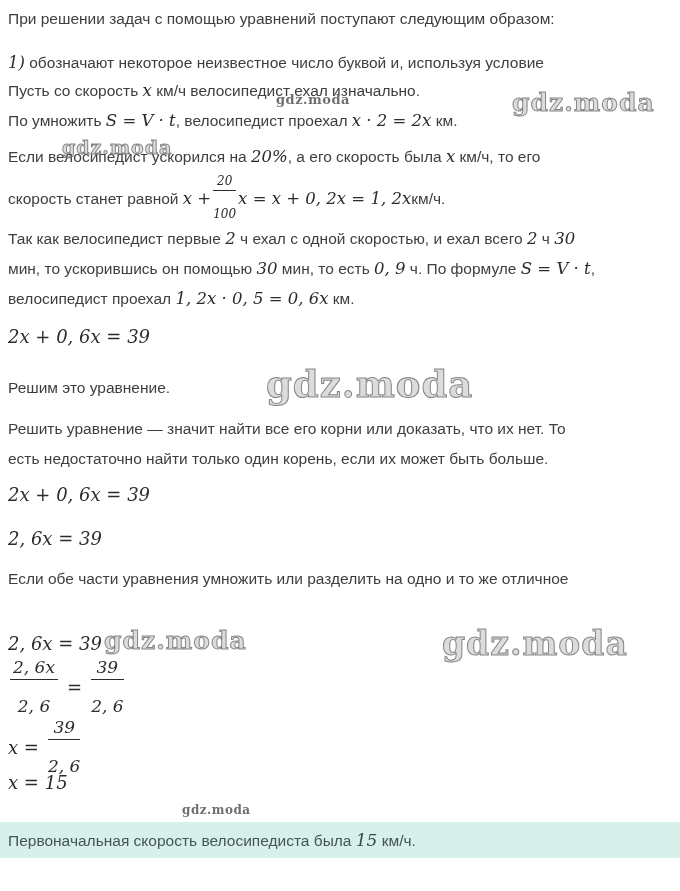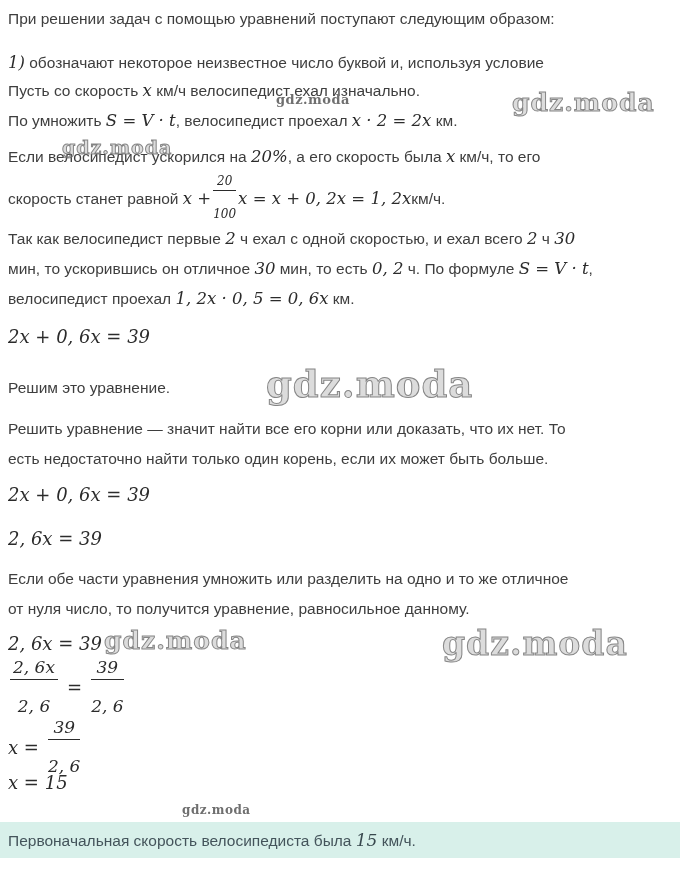--- a/index.html
+++ b/index.html
@@ -119,21 +119,21 @@
       <span class="den">100</span>
     </span>
     <span class="m">x = x + 0, 2x = 1, 2x</span><span class="t"> км/ч.</span>
   </div>
 
   <div class="line y7">
     <span class="t">Так как велосипедист первые </span><span class="m">2</span><span class="t"> ч ехал с одной скоростью, и ехал всего </span><span class="m">2</span><span class="t"> ч </span><span class="m">30</span>
   </div>
 
   <div class="line y8">
-    <span class="t">мин, то ускорившись он отличное </span><span class="m">30</span><span class="t"> мин, то есть </span><span class="m">0, 2</span><span class="t"> ч. По формуле </span><span class="m">S = V · t</span><span class="t">,</span>
+    <span class="t">мин, то ускорившись он помощью </span><span class="m">30</span><span class="t"> мин, то есть </span><span class="m">0, 9</span><span class="t"> ч. По формуле </span><span class="m">S = V · t</span><span class="t">,</span>
   </div>
 
   <div class="line y9">
     <span class="t">велосипедист проехал </span><span class="m">1, 2x · 0, 5 = 0, 6x</span><span class="t"> км.</span>
   </div>
 
   <div class="line y10 mathbig">
     <span class="m">2x + 0, 6x = 39</span>
   </div>
 
@@ -154,23 +154,20 @@
   </div>
 
   <div class="line y15 mathbig">
     <span class="m">2, 6x = 39</span>
   </div>
 
   <div class="line y16">
     <span class="t">Если обе части уравнения умножить или разделить на одно и то же отличное</span>
   </div>
 
-  <div class="line y17">
-    <span class="t">от нуля число, то получится уравнение, равносильное данному.</span>
-  </div>
 
   <div class="line y18 mathbig">
     <span class="m">2, 6x = 39</span>
   </div>
 
   <div class="line y19 fline">
     <span class="frac lg">
       <span class="num">2, 6x</span>
       <span class="den">2, 6</span>
     </span>

